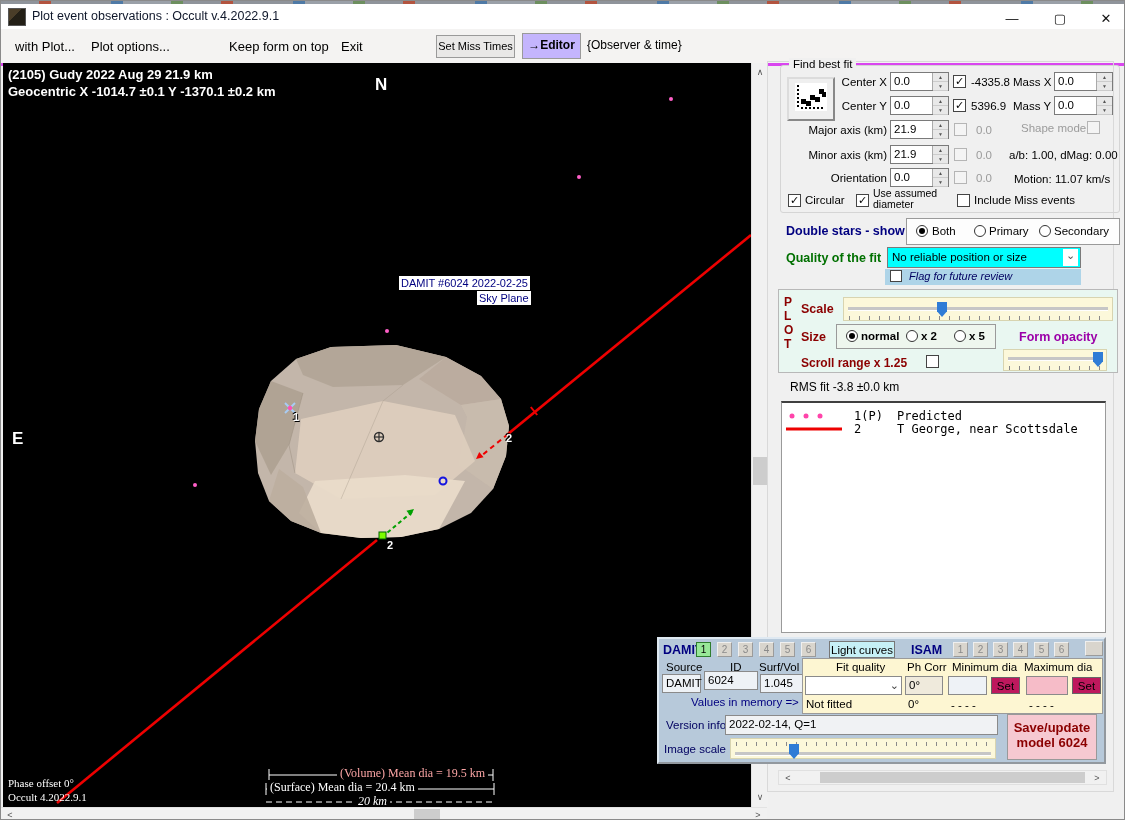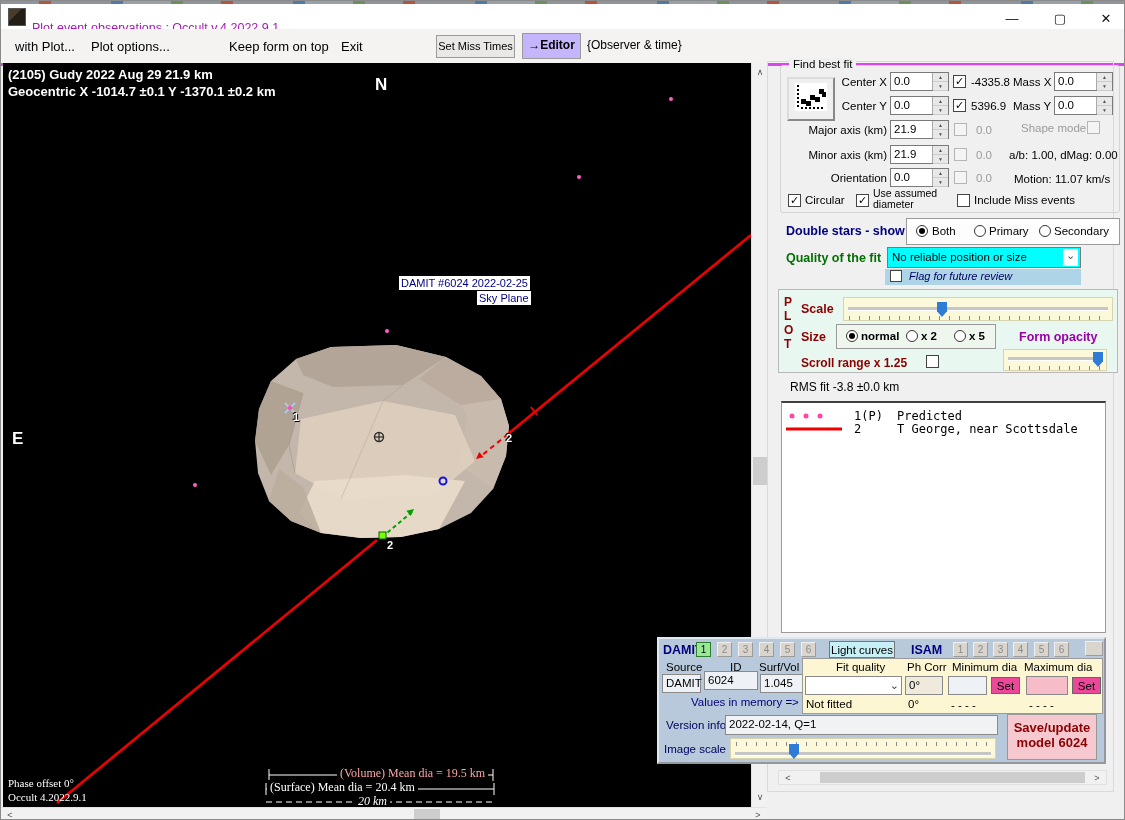--- a/index.html
+++ b/index.html
@@ -53,34 +53,34 @@
     clip-path:polygon(0 0,100% 0,100% 62%,50% 100%,0 62%);}
   .legend{position:absolute;left:780px;top:400px;width:325px;height:232px;background:#fff;
     border:1px solid #9a9a9a;border-top:2px solid #404040;box-sizing:border-box;}
   .mono{font-family:"DejaVu Sans Mono",monospace;font-size:12px;color:#000;}
   
   #damitpanel{position:absolute;left:656px;top:636px;width:449px;height:127px;background:#b7c9da;
     border:2px outset #dfe9f2;box-sizing:border-box;z-index:6;}
   .dbtn{position:absolute;width:15px;height:15px;background:#d9d5cd;border:1px outset #efefef;
     font-size:10px;text-align:center;line-height:14px;color:#8a8a8a;box-sizing:border-box;}
   .dbtn.act{background:#98e898;border:1px solid #2f7d2f;color:#000;}
-  .setbtn{position:absolute;width:29px;height:17px;background:#ec4899;border:1px solid #666;
+  .setbtn{position:absolute;width:29px;height:17px;background:#be185d;border:1px solid #666;
     font-size:11.5px;text-align:center;line-height:16px;color:#000;box-sizing:border-box;}
   .ylw{position:absolute;left:143px;top:19px;width:301px;height:56px;background:#fdf6d2;border:1px solid #9a9a9a;box-sizing:border-box;}
   .rpframe{position:absolute;left:766px;top:60px;width:345px;height:729px;border:1px solid #d9d9d9;pointer-events:none;}
 </style>
 </head>
 <body>
 
 <div id="app">
   <div class="bgstrip"></div>
 
   <div class="titlebar">
     <div class="abs" style="left:7px;top:4px;width:16px;height:16px;background:linear-gradient(135deg,#4a3d28 0 40%,#231f16 40% 100%);border:1px solid #555;"></div>
-    <span class="t" style="left:31px;top:17px;font-size:12.5px;color:#a21caf;">Plot event observations : Occult v.4.2022.9.1</span>
+    <span class="t" style="left:31px;top:5px;font-size:12.5px;color:#0f172a;">Plot event observations : Occult v.4.2022.9.1</span>
     <div class="wbtn" style="left:995px;"><span>—</span></div>
     <div class="wbtn" style="left:1043px;"><span>▢</span></div>
     <div class="wbtn" style="left:1089px;"><span>✕</span></div>
   </div>
 
   <div class="menubar">
     <span class="menuitem" style="left:14px;">with Plot...</span>
     <span class="menuitem" style="left:90px;">Plot options...</span>
     <span class="menuitem" style="left:184px;margin-top:36px;">Help</span>
     <span class="menuitem" style="left:228px;">Keep form on top</span>

